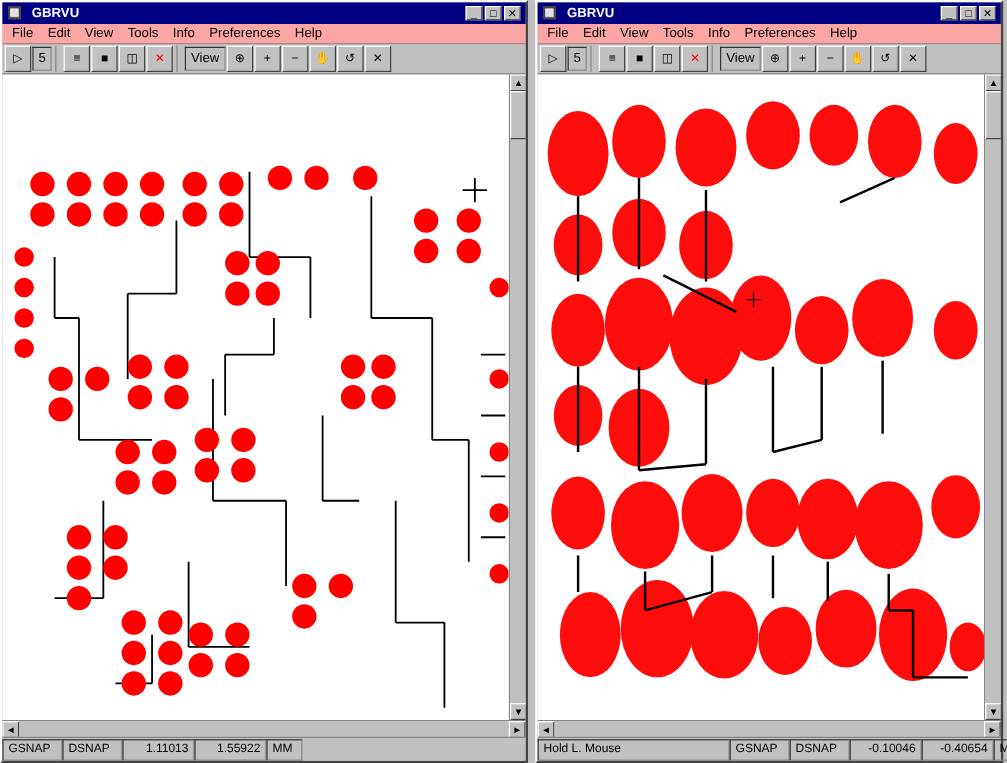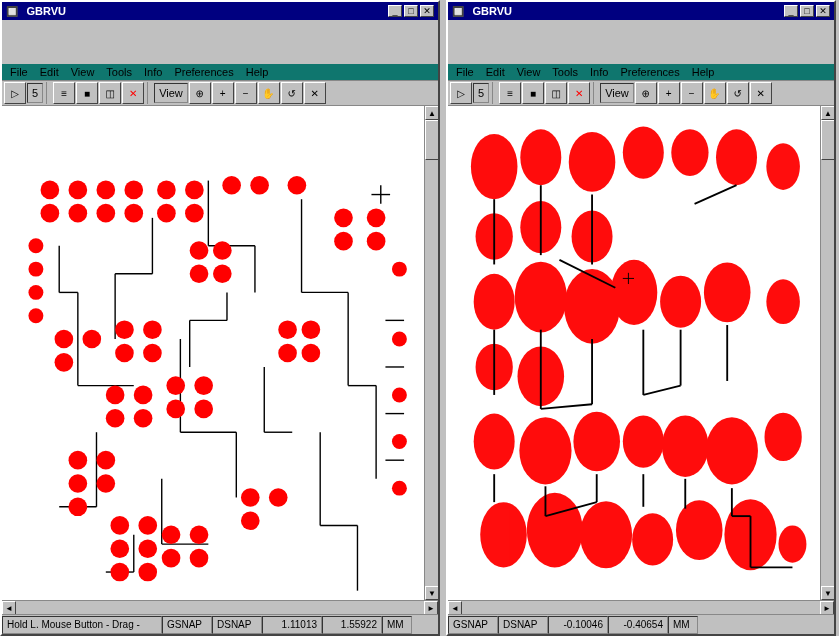--- a/index.html
+++ b/index.html
@@ -2,21 +2,21 @@
 <html><head>
   <meta charset="utf-8">
   <style>
     * { margin: 0; padding: 0; box-sizing: border-box; }
     body { width: 839px; height: 636px; overflow: hidden; background: #c0c0c0; font-family: Arial, sans-serif; font-size: 11px; }
     .title-bar { background: #000080; color: white; padding: 2px 4px; display: flex; align-items: center; justify-content: space-between; height: 18px; }
     .title-bar-left { display: flex; align-items: center; gap: 4px; font-size: 11px; font-weight: bold; }
     .title-bar-right { display: flex; gap: 2px; }
     .title-btn { width: 14px; height: 12px; background: #c0c0c0; border: 1px solid; border-color: #fff #444 #444 #fff; font-size: 9px; display: flex; align-items: center; justify-content: center; cursor: pointer; color: black; }
 
-    .menu-bar { background: #0f766e; display: flex; padding: 1px 2px; border-bottom: 1px solid #888; margin-top: 44px; }
+    .menu-bar { background: #fca5a5; display: flex; padding: 1px 2px; border-bottom: 1px solid #888; }
     .menu-item { padding: 1px 6px; font-size: 11px; cursor: pointer; }
 
     .toolbar { background: #c0c0c0; display: flex; align-items: center; padding: 1px 2px; border-bottom: 1px solid #888; gap: 1px; }
     .tb-btn { width: 22px; height: 22px; background: #c0c0c0; border: 1px solid; border-color: #fff #444 #444 #fff; display: flex; align-items: center; justify-content: center; cursor: pointer; font-size: 10px; }
     .tb-sep { width: 4px; height: 22px; border-left: 1px solid #888; margin: 0 2px; }
     .tb-label { padding: 0 4px; font-size: 11px; border: 1px inset #888; height: 20px; display: flex; align-items: center; background: #c0c0c0; }
 
     .scrollbar-v { width: 14px; background: #c0c0c0; border-left: 1px solid #888; display: flex; flex-direction: column; }
     .scrollbar-h { height: 14px; background: #c0c0c0; border-top: 1px solid #888; display: flex; flex-direction: row; }
     .scroll-btn { width: 14px; height: 14px; background: #c0c0c0; border: 1px solid; border-color: #fff #444 #444 #fff; display: flex; align-items: center; justify-content: center; font-size: 8px; cursor: pointer; flex-shrink: 0; }
@@ -247,21 +247,20 @@
 
         <div class="scrollbar-h">
           <div class="scroll-btn">◄</div>
           <div class="scroll-track"></div>
           <div class="scroll-btn">►</div>
         </div>
       </div>
     </div>
 
     <div class="status-bar">
-      <div class="status-item status-main">Hold L. Mouse Button - Drag -</div>
       <div class="status-item status-snap">GSNAP</div>
       <div class="status-item status-snap">DSNAP</div>
       <div class="status-item status-coord">1.11013</div>
       <div class="status-item status-coord">1.55922</div>
       <div class="status-item status-unit">MM</div>
     </div>
   </div>
 
   <div class="win-right">
 
@@ -398,20 +397,21 @@
 
         <div class="scrollbar-h">
           <div class="scroll-btn">◄</div>
           <div class="scroll-track"></div>
           <div class="scroll-btn">►</div>
         </div>
       </div>
     </div>
 
     <div class="status-bar">
+      <div class="status-item status-main">Hold L. Mouse</div>
       <div class="status-item status-snap">GSNAP</div>
       <div class="status-item status-snap">DSNAP</div>
       <div class="status-item status-coord">-0.10046</div>
       <div class="status-item status-coord">-0.40654</div>
       <div class="status-item status-unit">MM</div>
     </div>
   </div>
 
 </div>
 

